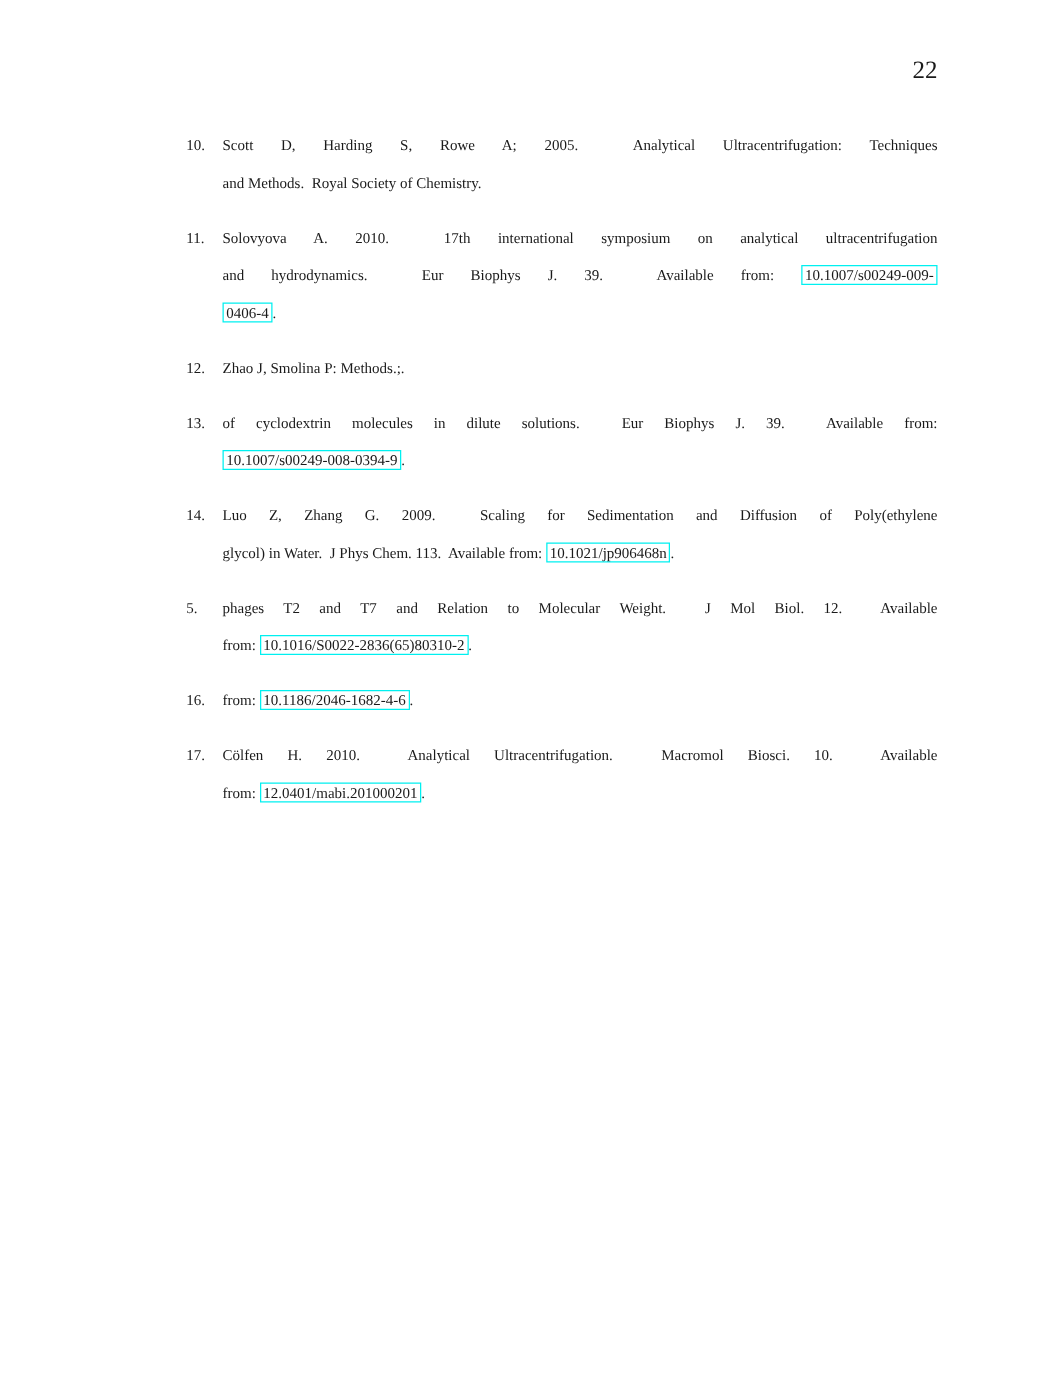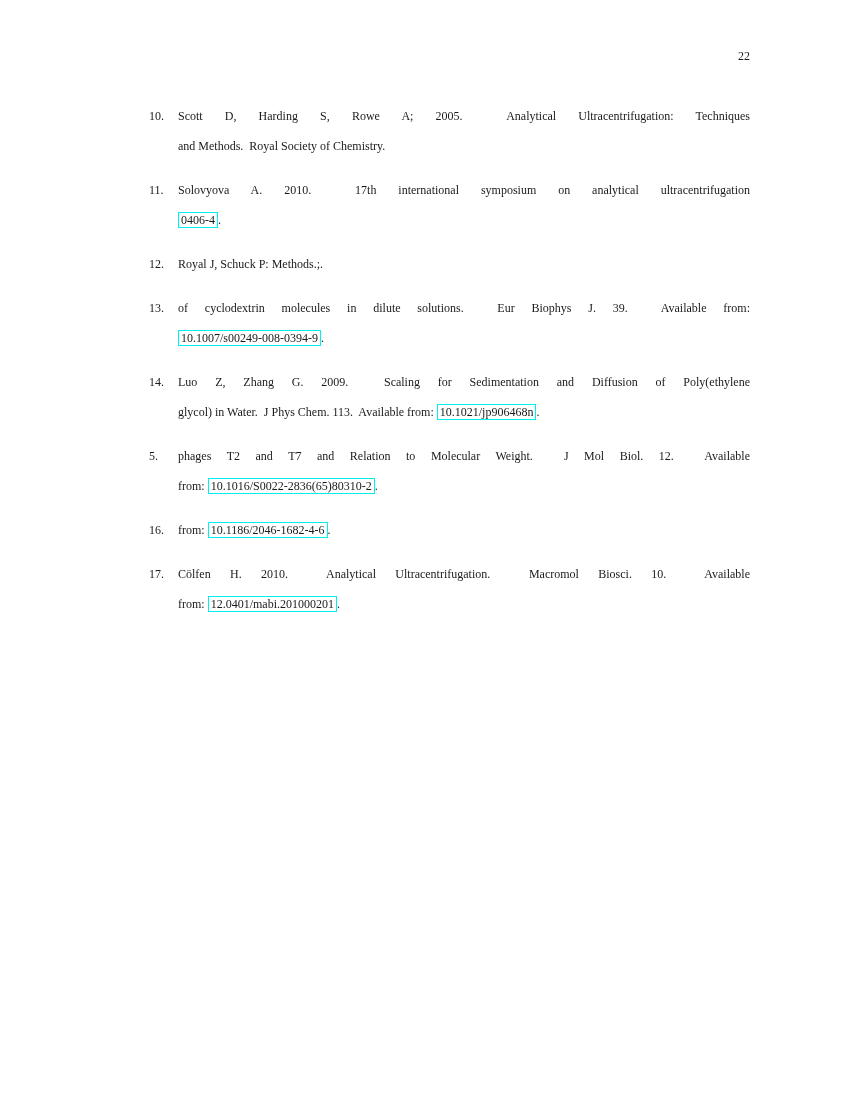--- a/index.html
+++ b/index.html
@@ -13,21 +13,21 @@
     height: 1100px;
     background: #ffffff;
     font-family: "Liberation Serif", "DejaVu Serif", serif;
     color: #1a1a1a;
     overflow: hidden;
   }
   .page-number {
     position: absolute;
     top: 47px;
     right: 100px;
-    font-size: 12px;
+    font-size: 20px;
     line-height: 18px;
   }
   .refs {
     position: absolute;
     top: 101px;
     left: 149px;
     width: 601px;
     margin: 0;
     padding: 0;
     list-style: none;
@@ -70,27 +70,28 @@
         <span class="ref-num">10.</span>
         <div class="ref-lines">
           <div class="ref-line justify"><span>Scott D, Harding S, Rowe A; 2005.  Analytical Ultracentrifugation: Techniques</span></div>
           <div class="ref-line"><span>and Methods.  Royal Society of Chemistry.</span></div>
         </div>
       </li>
       <li class="ref-item">
         <span class="ref-num">11.</span>
         <div class="ref-lines">
           <div class="ref-line justify"><span>Solovyova A. 2010.  17th international symposium on analytical ultracentrifugation</span></div>
+          <div class="ref-line justify"><span>and hydrodynamics.  Eur Biophys J. 39.  Available from: </span><span class="doi-link">10.1007/s00249-009-</span></div>
           <div class="ref-line"><span class="doi-link">0406-4</span><span>.</span></div>
         </div>
       </li>
       <li class="ref-item">
         <span class="ref-num">12.</span>
         <div class="ref-lines">
-          <div class="ref-line"><span>Royal J, Schuck P: Methods.;.</span></div>
+          <div class="ref-line"><span>Zhao J, Smolina P: Methods.;.</span></div>
         </div>
       </li>
       <li class="ref-item">
         <span class="ref-num">13.</span>
         <div class="ref-lines">
           <div class="ref-line justify"><span>of cyclodextrin molecules in dilute solutions.  Eur Biophys J. 39.  Available from:</span></div>
           <div class="ref-line"><span class="doi-link">10.1007/s00249-008-0394-9</span><span>.</span></div>
         </div>
       </li>
       <li class="ref-item">

